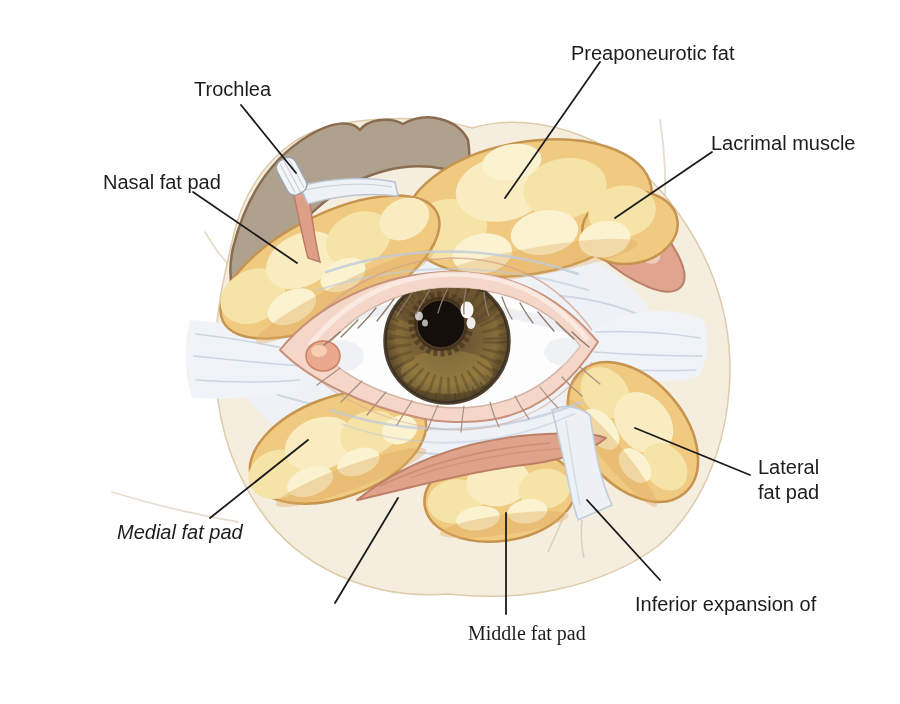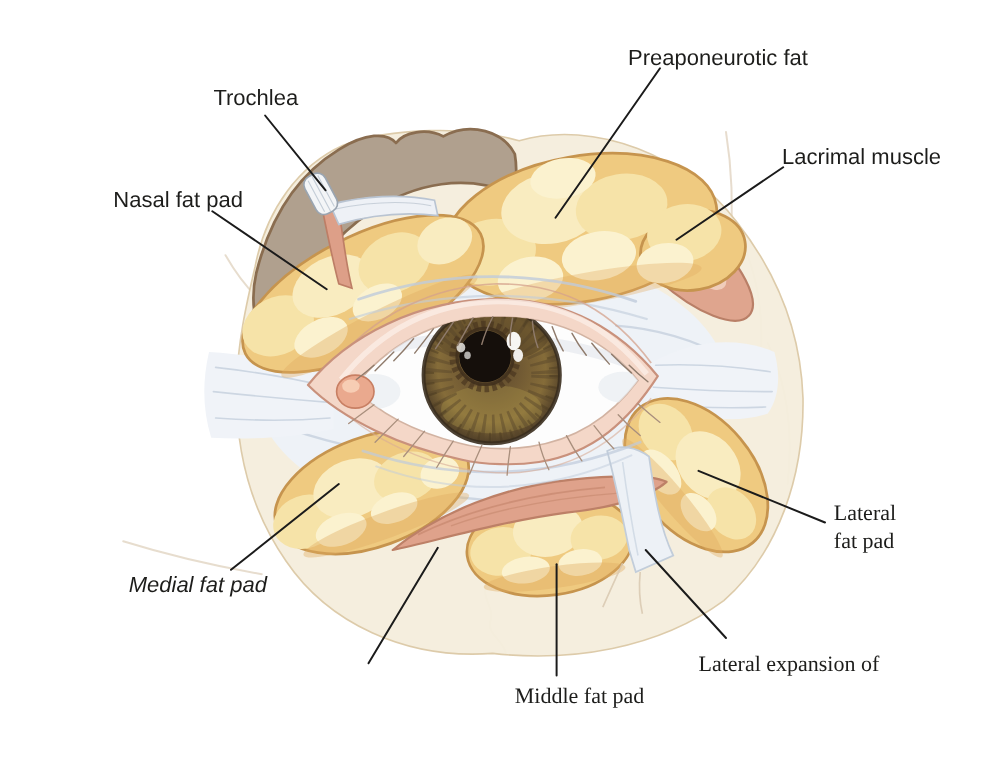--- a/index.html
+++ b/index.html
@@ -1,20 +1,20 @@
 <!DOCTYPE html>
 <html><head>
 <meta charset="utf-8">
 <style>
   html,body{margin:0;padding:0;background:#ffffff;}
   .stage{position:relative;width:900px;height:704px;background:#ffffff;overflow:hidden;
          font-family:"Liberation Sans",sans-serif;}
   .stage svg{position:absolute;left:0;top:0;}
   .lbl{position:absolute;font-size:20px;line-height:19px;color:#1d1d1b;white-space:nowrap;}
-  .lbl2{line-height:25px;font-family:Liberation Serif, serif;}
+  .lbl2{line-height:25px;}
   .right{text-align:right;}
 </style>
 </head>
 <body>
 
 <div class="stage">
 <svg width="900" height="704" viewBox="0 0 900 704">
   <defs>
     <radialGradient id="irisGrad" cx="50%" cy="45%" r="55%">
       <stop offset="0%" stop-color="#5a4629"></stop>
@@ -232,20 +232,20 @@
   <div class="lbl" style="left:194px;top:80px;">Trochlea</div>
   <div class="lbl" style="left:571px;top:44px;">Preaponeurotic fat</div>
   <div class="lbl" style="left:711px;top:134px;">Lacrimal muscle</div>
   <div class="lbl" style="left:103px;top:173px;">Nasal fat pad</div>
   <div class="lbl" style="left:117px;top:523px;font-style:italic;">Medial fat pad</div>
 
 
   <div class="lbl" style="left:468px;top:624px;font-family:Liberation Serif, serif;">Middle fat pad</div>
 
   <div class="lbl lbl2" style="left:635px;top:592px;">
-    <div>Lateral expansion of</div>
+    <div>Inferior expansion of</div>
   </div>
 
   <div class="lbl lbl2" style="left:758px;top:455px;">
     <div>Lateral</div>
     <div>fat pad</div>
   </div>
 </div>
 
 </body></html>

